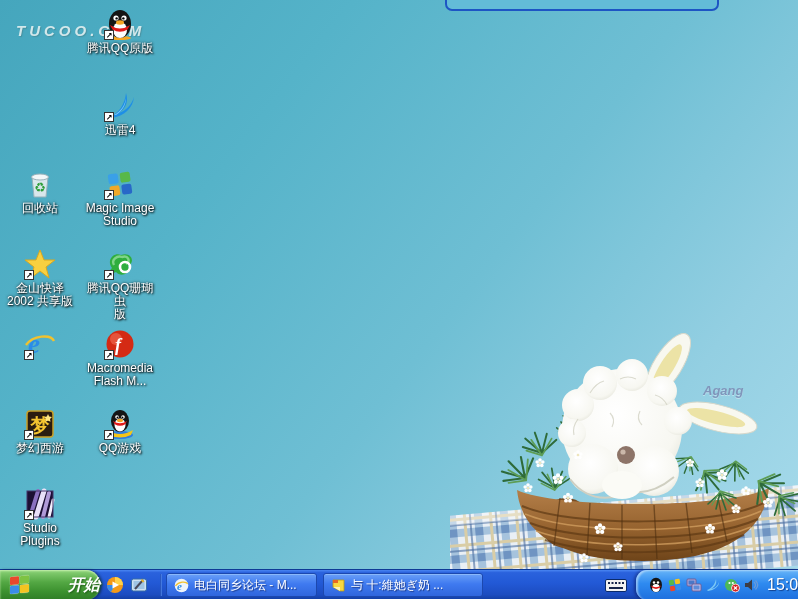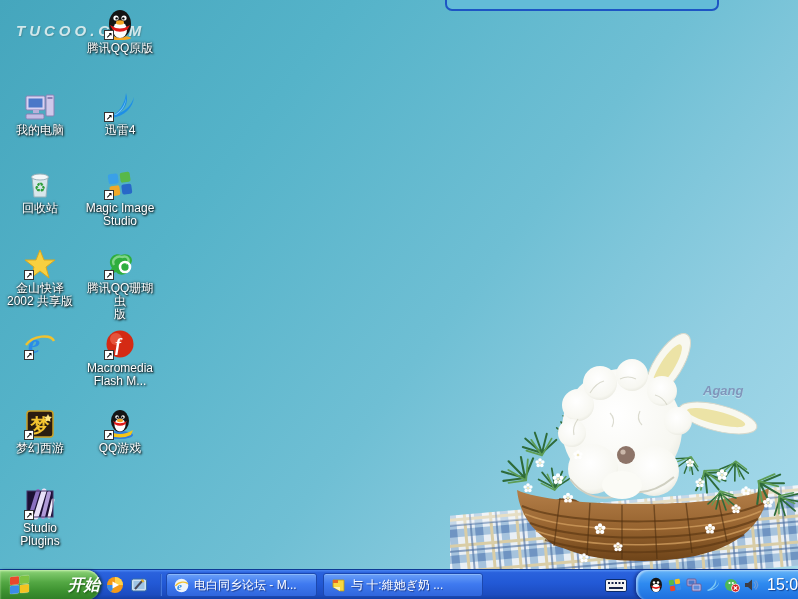--- a/index.html
+++ b/index.html
@@ -213,33 +213,20 @@
         <circle cx="12.6" cy="10.4" r="1.2" fill="#000"></circle>
           <circle cx="19.4" cy="10.4" r="1.2" fill="#000"></circle>
         <ellipse cx="16" cy="14.5" rx="4" ry="2.2" fill="#f5a623"></ellipse>
         <path d="M6 17 q10 7 20 0 l-2.5 4.5 q-7.5 4.5 -15 0 Z" fill="#e01818"></path>
       </svg>
       <span class="lnk">↗</span>
     </div>
     <div class="dlabel">腾讯QQ原版</div>
   </div>
 
-  <div class="dicon" style="left:1px;top:90px">
-    <div class="ic32">
-      <svg viewBox="0 0 32 32">
-        <rect x="22" y="5" width="8" height="21" rx="1" fill="#cfc8ea" stroke="#8a80b4"></rect>
-        <rect x="23.5" y="7" width="5" height="2" fill="#8a80b4"></rect>
-        <rect x="2" y="6" width="19" height="14" rx="1.5" fill="#d8d2f2" stroke="#8a80b4"></rect>
-        <rect x="4.5" y="8.5" width="14" height="9" fill="#4a78c8"></rect>
-        <rect x="9" y="20" width="6" height="3" fill="#b8b0da"></rect>
-        <rect x="2" y="24" width="18" height="5" rx="1.5" fill="#c4bce4" stroke="#8a80b4"></rect>
-      </svg>
-    </div>
-    <div class="dlabel">我的电脑</div>
-  </div>
 
   <div class="dicon" style="left:81px;top:90px">
     <div class="ic32">
       <svg viewBox="0 0 32 32">
         <path d="M6 27 C15 23 21 14 22 3 C25 12 21 19 15 23 C23 20 28 14 30 7 C29 18 20 26 8 28 Z" fill="#1e8fe6"></path>
         <path d="M10 25 C17 21 21 15 22 8 C22 15 18 21 12 25 Z" fill="#7cc8f4"></path>
       </svg>
       <span class="lnk">↗</span>
     </div>
     <div class="dlabel">迅雷4</div>

